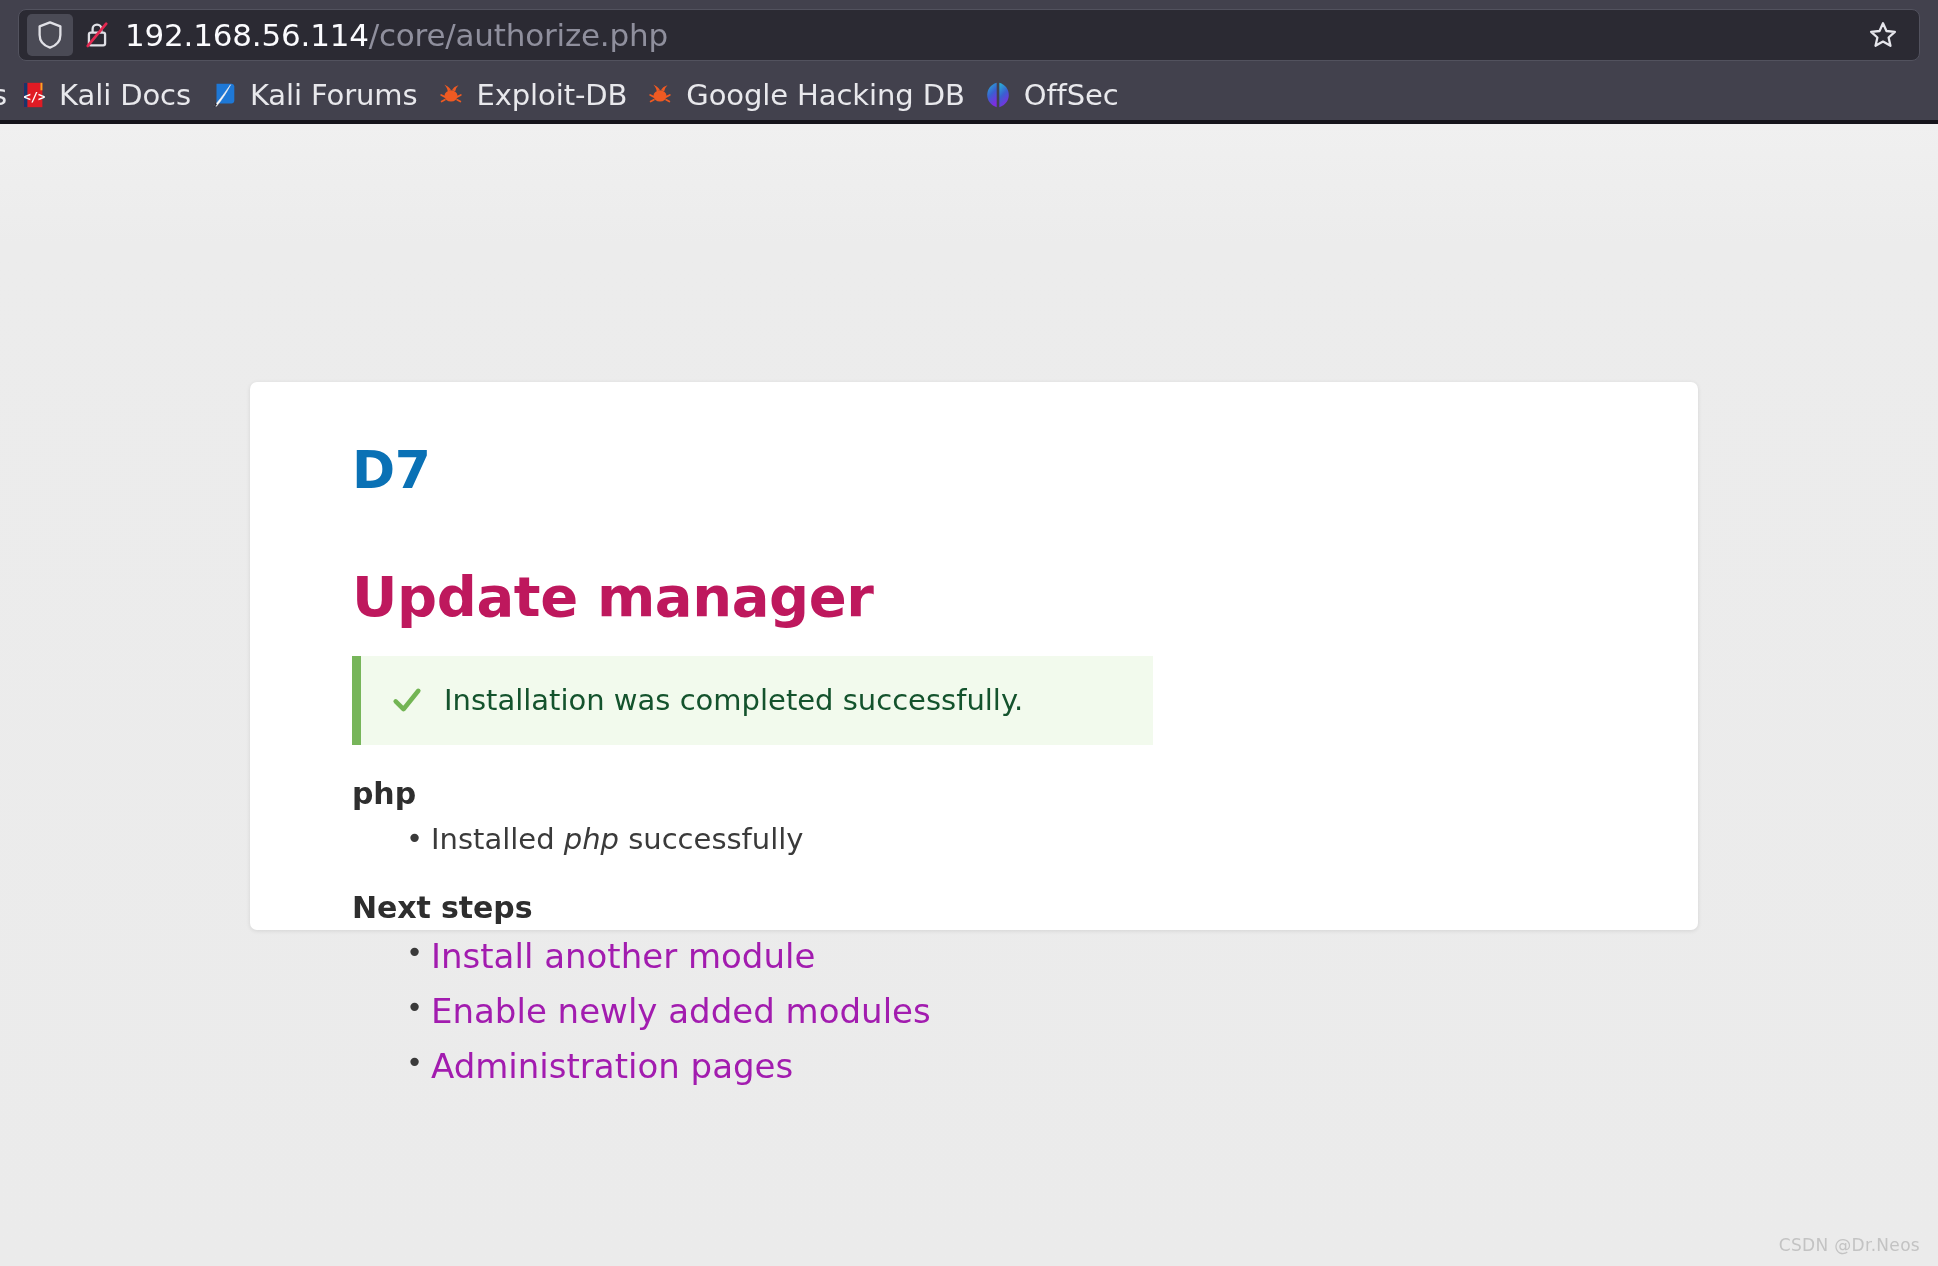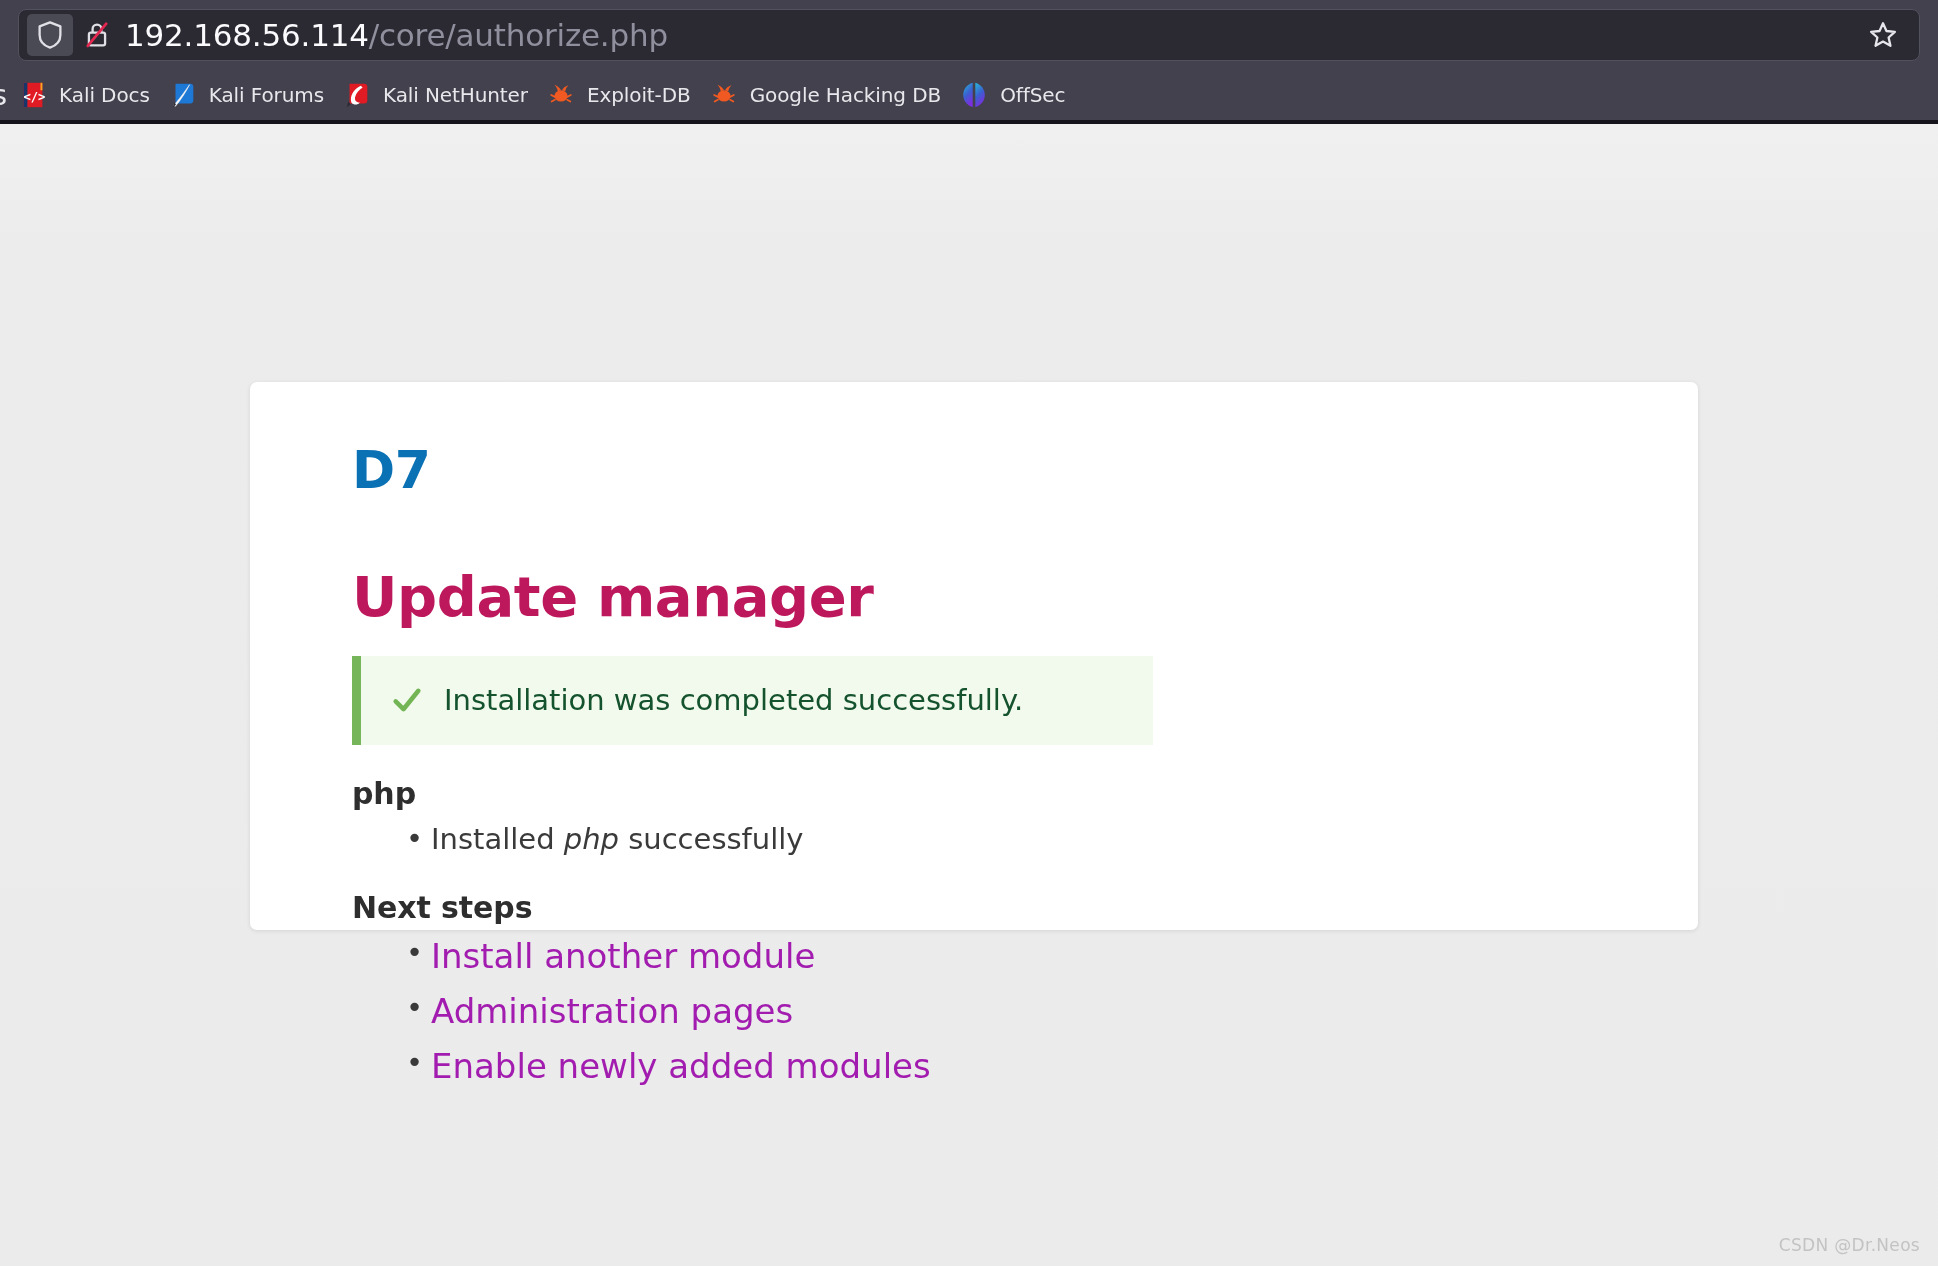--- a/index.html
+++ b/index.html
@@ -92,21 +92,21 @@
   .bm {
     display: flex;
     align-items: center;
     height: 44px;
     padding: 0 9px;
     border-radius: 4px;
     flex: 0 0 auto;
     white-space: nowrap;
   }
   .bm-label {
-    font-size: 20px;
+    font-size: 29px;
     color: #e8e8ec;
     margin-left: 11px;
     letter-spacing: -0.1px;
   }
   .bm-clip {
     font-size: 29px;
     color: #e8e8ec;
     margin-left: -8px;
     padding-right: 2px;
   }
@@ -273,28 +273,20 @@
 
     <div class="bm">
       <svg class="bm-icon" viewBox="0 0 32 32">
         <path d="M8 4 H24 C25.6 4 27 5.4 27 7 V22 C27 23.6 25.6 25 24 25 H8 Z" fill="#1e78d6"></path>
         <path d="M6 27 C11 22 18 12 23 5 C19 13 13 22 8 28 Z" fill="#ffffff" stroke="#e8e8ec" stroke-width="0.7"></path>
         <path d="M5 29 L8.5 26.5 L7 24 Z" fill="#2a2a33"></path>
       </svg>
       <span class="bm-label">Kali Forums</span>
     </div>
 
-    <div class="bm">
-      <svg class="bm-icon" viewBox="0 0 32 32">
-        <path d="M8 4 H24 C25.6 4 27 5.4 27 7 V22 C27 23.6 25.6 25 24 25 H8 Z" fill="#e01b24"></path>
-        <path d="M20 6 C12 10 8 17 10 24 C12 27 17 27 19 24 C16 24 13 22 14 18 C15 14 18 11 22 8 Z" fill="#ffffff"></path>
-        <path d="M5 29 L9 26 L7 23 Z" fill="#2a2a33"></path>
-      </svg>
-      <span class="bm-label">Kali NetHunter</span>
-    </div>
 
     <div class="bm">
       <svg class="bm-icon" viewBox="0 0 32 32">
         <ellipse cx="16" cy="17" rx="7" ry="6" fill="#f05a22"></ellipse>
         <path d="M16 11 C14 7 11 6 9 5 C11 7 12 9 12.5 12 Z" fill="#f05a22"></path>
         <path d="M17 11 C19 7 22 6.5 24 5.5 C22 7.5 21 9.5 20.5 12 Z" fill="#f05a22"></path>
         <path d="M9.5 18 L5.5 16 M9.5 21 L6 23 M22.5 18 L26.5 16 M22.5 21 L26 23" stroke="#f05a22" stroke-width="1.8" stroke-linecap="round"></path>
       </svg>
       <span class="bm-label">Exploit-DB</span>
     </div>
@@ -343,21 +335,21 @@
     </div>
 
     <h2 class="section-heading">php</h2>
     <ul class="bullets">
       <li><span>Installed </span><em>php</em><span> successfully</span></li>
     </ul>
 
     <h2 class="section-heading second">Next steps</h2>
     <ul class="bullets links">
       <li><a href="#">Install another module</a></li>
+      <li><a href="#">Enable newly added modules</a></li>
       <li><a href="#">Administration pages</a></li>
-      <li><a href="#">Enable newly added modules</a></li>
     </ul>
 
   </div>
 
   <div class="watermark">CSDN @Dr.Neos</div>
 
 </div>
 
 </body></html>

